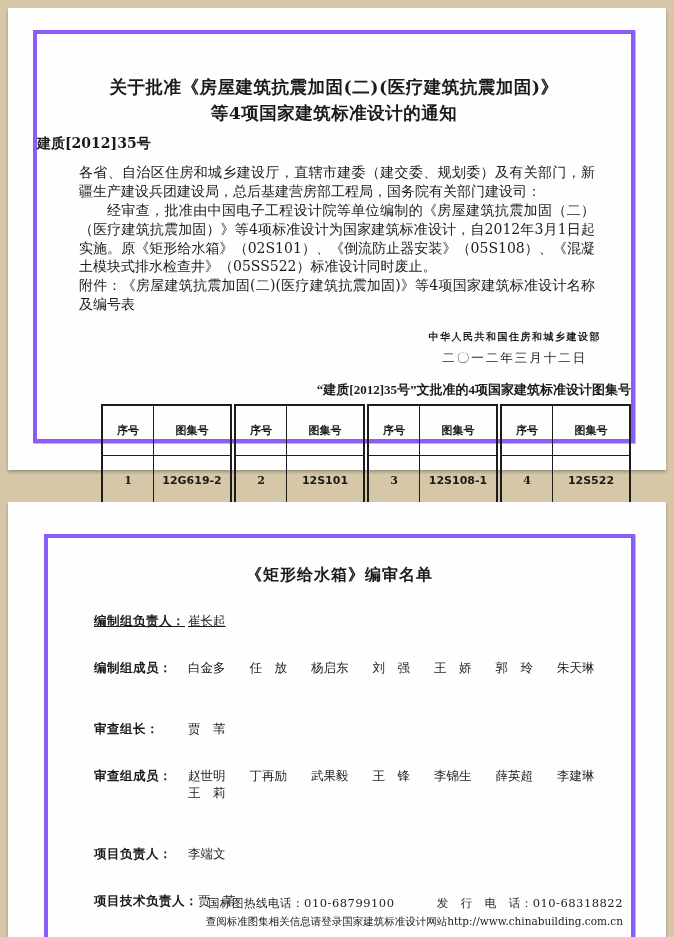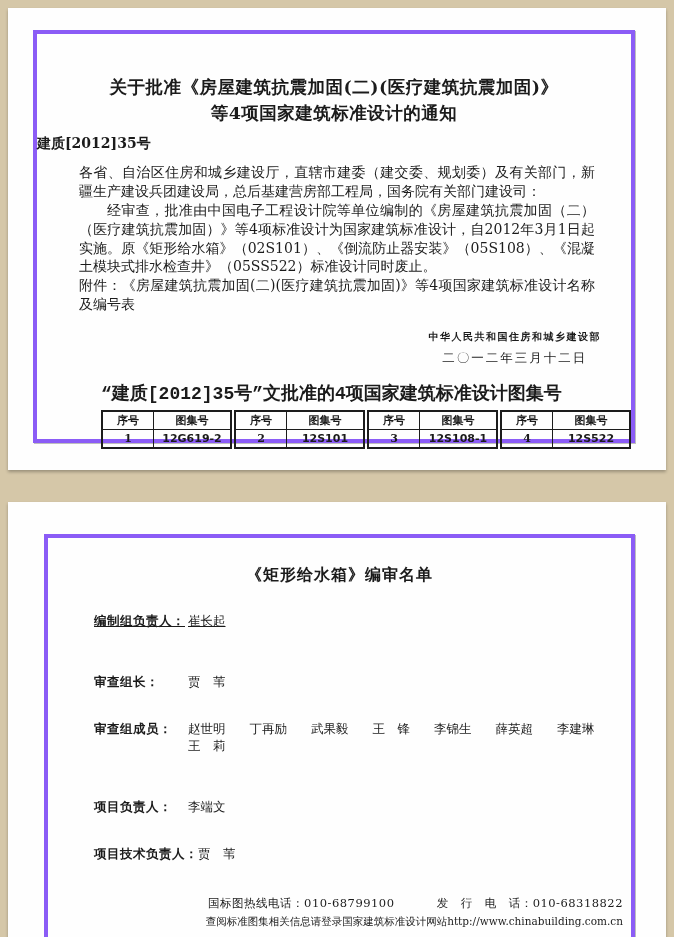--- a/index.html
+++ b/index.html
@@ -22,26 +22,26 @@
   .doc-number{margin-top:9px;font-family:"DejaVu Serif","Liberation Serif",serif;
     font-size:14px;font-weight:700;}
   .doc-body{margin:10px 36px 0 42px;font-family:"DejaVu Serif","Liberation Serif",serif;
     font-size:14px;line-height:1.35;text-align:justify;}
   .doc-body p{margin:0;}
   .indent{text-indent:2em;}
   .sign-block{width:max-content;margin:16px 30px 0 auto;text-align:center;}
   .issuer{font-size:10px;font-weight:700;letter-spacing:1.5px;}
   .issue-date{margin-top:6px;font-family:"DejaVu Serif","Liberation Serif",serif;
     font-size:12.5px;letter-spacing:2px;}
-  .table-caption{margin:14px 0 5px 64px;font-family:Liberation Mono, monospace;
-    font-size:18px;font-weight:700;}
+  .table-caption{margin:14px 0 5px 64px;font-family:Liberation Serif, serif;
+    font-size:13px;font-weight:700;text-align:right;}
   .code-table{display:flex;gap:2px;margin-left:64px;}
   .code-group{border-collapse:collapse;}
   .code-group td{border:1px solid #1c1c1c;text-align:center;font-size:11px;
-    height:17px;padding:0 2px;}
+    height:17px;padding:16px 2px;}
   .code-group{border:2px solid #1c1c1c;}
   .td-seq{width:46px;font-family:"DejaVu Serif","Liberation Serif",serif;font-weight:700;}
   .td-code{width:72px;font-weight:700;}
 
   
   .list-title{margin-top:27px;text-align:center;font-size:16px;font-weight:700;letter-spacing:1px;}
   .roles{margin:27px 20px 0 46px;}
   .role-row{display:flex;align-items:baseline;margin-top:30px;}
   .role-row.gap-lg{margin-top:44px;}
   .role-row:first-child{margin-top:0;text-decoration:underline;}
@@ -145,20 +145,32 @@
 
     <div class="roles">
 
       <div class="role-row">
         <span class="role-label">编制组负责人：</span>
         <span class="role-names">
           <span>崔长起</span>
         </span>
       </div>
 
+      <div class="role-row">
+        <span class="role-label">编制组成员：</span>
+        <span class="role-names">
+          <span>白金多</span>
+          <span>任　放</span>
+          <span>杨启东</span>
+          <span>刘　强</span>
+          <span>王　娇</span>
+          <span>郭　玲</span>
+          <span>朱天琳</span>
+        </span>
+      </div>
 
       <div class="role-row gap-lg">
         <span class="role-label">审查组长：</span>
         <span class="role-names">
           <span>贾　苇</span>
         </span>
       </div>
 
       <div class="role-row">
         <span class="role-label">审查组成员：</span>

